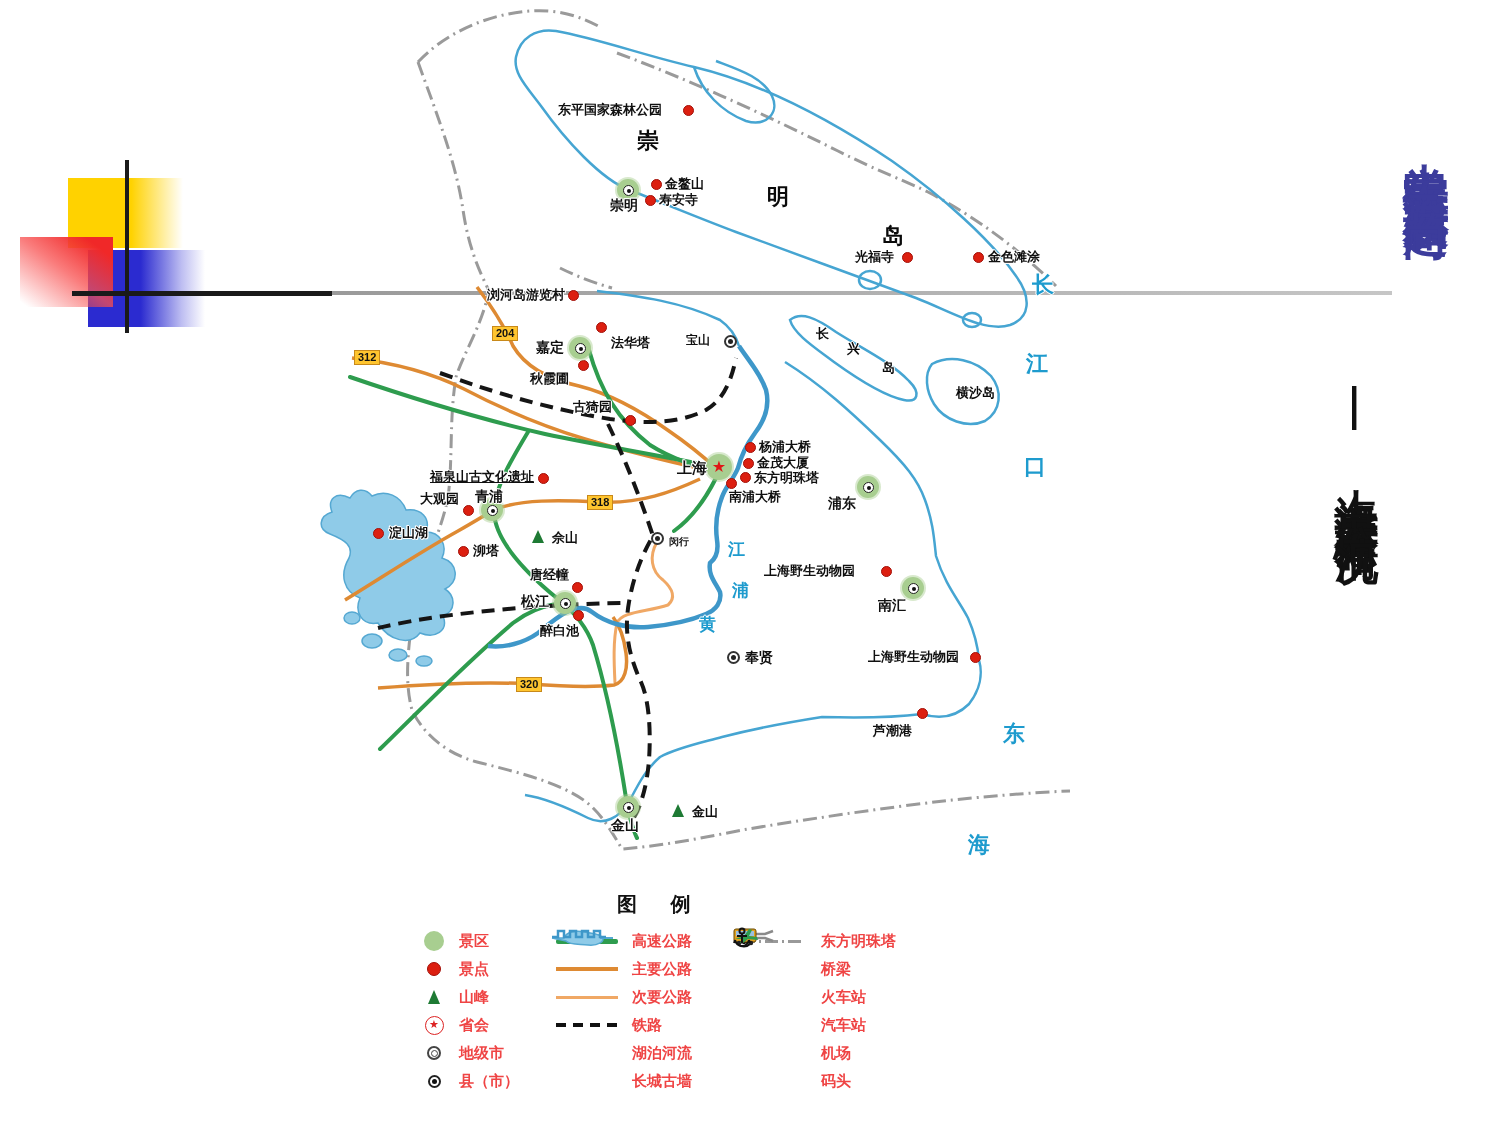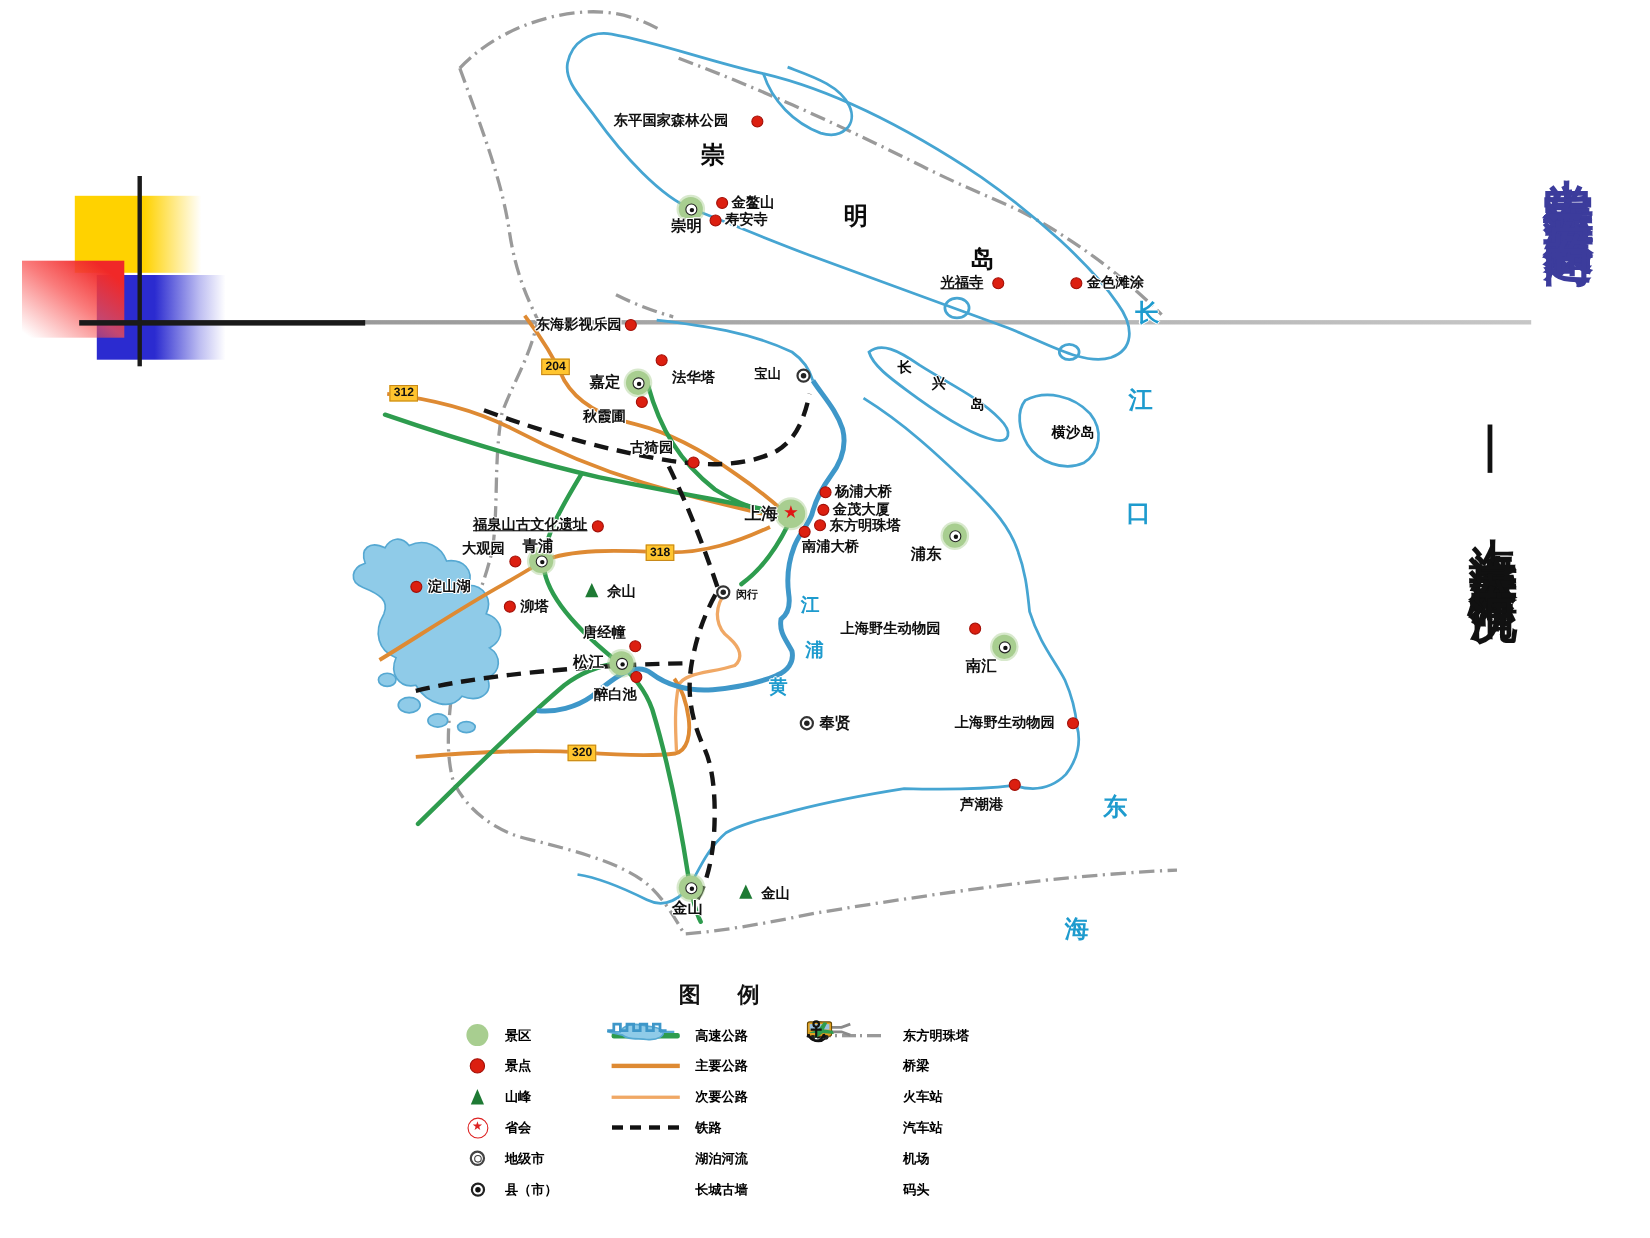--- a/index.html
+++ b/index.html
@@ -44,21 +44,21 @@
   .badge{position:absolute;background:#FFC52F;border:1px solid #C8891A;color:#111;font-size:11px;font-weight:bold;
     padding:0 3px;line-height:13px;}
   
   .legend{position:absolute;left:405px;top:885px;width:612px;height:220px;}
   .legend-title{position:absolute;left:212px;top:6px;font-size:20px;font-weight:bold;color:#111;letter-spacing:14px;}
   .lcol{position:absolute;top:42px;}
   .lcol.c1{left:12px;}  .lcol.c2{left:145px;} .lcol.c3{left:328px;}
   .lrow{display:flex;align-items:center;height:28px;}
   .lsym{display:inline-flex;align-items:center;justify-content:center;flex:0 0 auto;}
   .c1 .lsym{width:34px;} .c2 .lsym{width:74px;} .c3 .lsym{width:80px;}
-  .llab{font-size:12px;color:#000000;margin-left:8px;white-space:nowrap;font-weight:600;}
+  .llab{font-size:15px;color:#ef4444;margin-left:8px;white-space:nowrap;font-weight:600;}
   
   .ls-scenic{width:20px;height:20px;border-radius:50%;background:#A8CE90;}
   .ls-spot{width:12px;height:12px;border-radius:50%;background:#DC1F10;border:1px solid #A31008;}
   .ls-peak{width:0;height:0;border-left:6px solid transparent;border-right:6px solid transparent;border-bottom:14px solid #1E7A34;}
   .ls-capital{position:relative;width:17px;height:17px;border:1.5px solid #D22;border-radius:50%;background:#fff;color:#D22;
     font-size:11px;line-height:15px;text-align:center;}
   .ls-city{position:relative;width:14px;height:14px;border:2px solid #444;border-radius:50%;box-sizing:border-box;}
   .ls-city::after{content:'';position:absolute;inset:1.5px;border:1.5px solid #444;border-radius:50%;}
   .ls-county{position:relative;width:13px;height:13px;border:2px solid #222;border-radius:50%;box-sizing:border-box;}
   .ls-county::after{content:'';position:absolute;inset:2px;background:#111;border-radius:50%;}
@@ -140,25 +140,25 @@
     </svg>
 
     <div id="markers">
         <div class="dot" style="left: 683px; top: 105px;"></div>
         <div class="lbl" style="left: 558px; top: 103px;">东平国家森林公园</div>
         <div class="dot" style="left: 651px; top: 179px;"></div>
         <div class="lbl" style="left: 665px; top: 177px;">金鳌山</div>
         <div class="dot" style="left: 645px; top: 195px;"></div>
         <div class="lbl" style="left: 659px; top: 193px;">寿安寺</div>
         <div class="dot" style="left: 902px; top: 252px;"></div>
-        <div class="lbl" style="left: 855px; top: 250px; text-decoration: underline;">光福寺</div>
+        <div class="lbl" style="left: 855px; top: 250px;">光福寺</div>
         <div class="dot" style="left: 973px; top: 252px;"></div>
         <div class="lbl" style="left: 988px; top: 250px;">金色滩涂</div>
         <div class="dot" style="left: 568px; top: 290px;"></div>
-        <div class="lbl" style="left: 487px; top: 288px;">东海影视乐园</div>
+        <div class="lbl" style="left: 487px; top: 288px;">浏河岛游览村</div>
         <div class="dot" style="left: 596px; top: 322px;"></div>
         <div class="lbl" style="left: 611px; top: 336px;">法华塔</div>
         <div class="dot" style="left: 578px; top: 360px;"></div>
         <div class="lbl" style="left: 530px; top: 372px;">秋霞圃</div>
         <div class="dot" style="left: 625px; top: 415px;"></div>
         <div class="lbl" style="left: 573px; top: 400px;">古猗园</div>
         <div class="dot" style="left: 745px; top: 442px;"></div>
         <div class="lbl" style="left: 759px; top: 440px;">杨浦大桥</div>
         <div class="dot" style="left: 743px; top: 458px;"></div>
         <div class="lbl" style="left: 757px; top: 456px;">金茂大厦</div>

